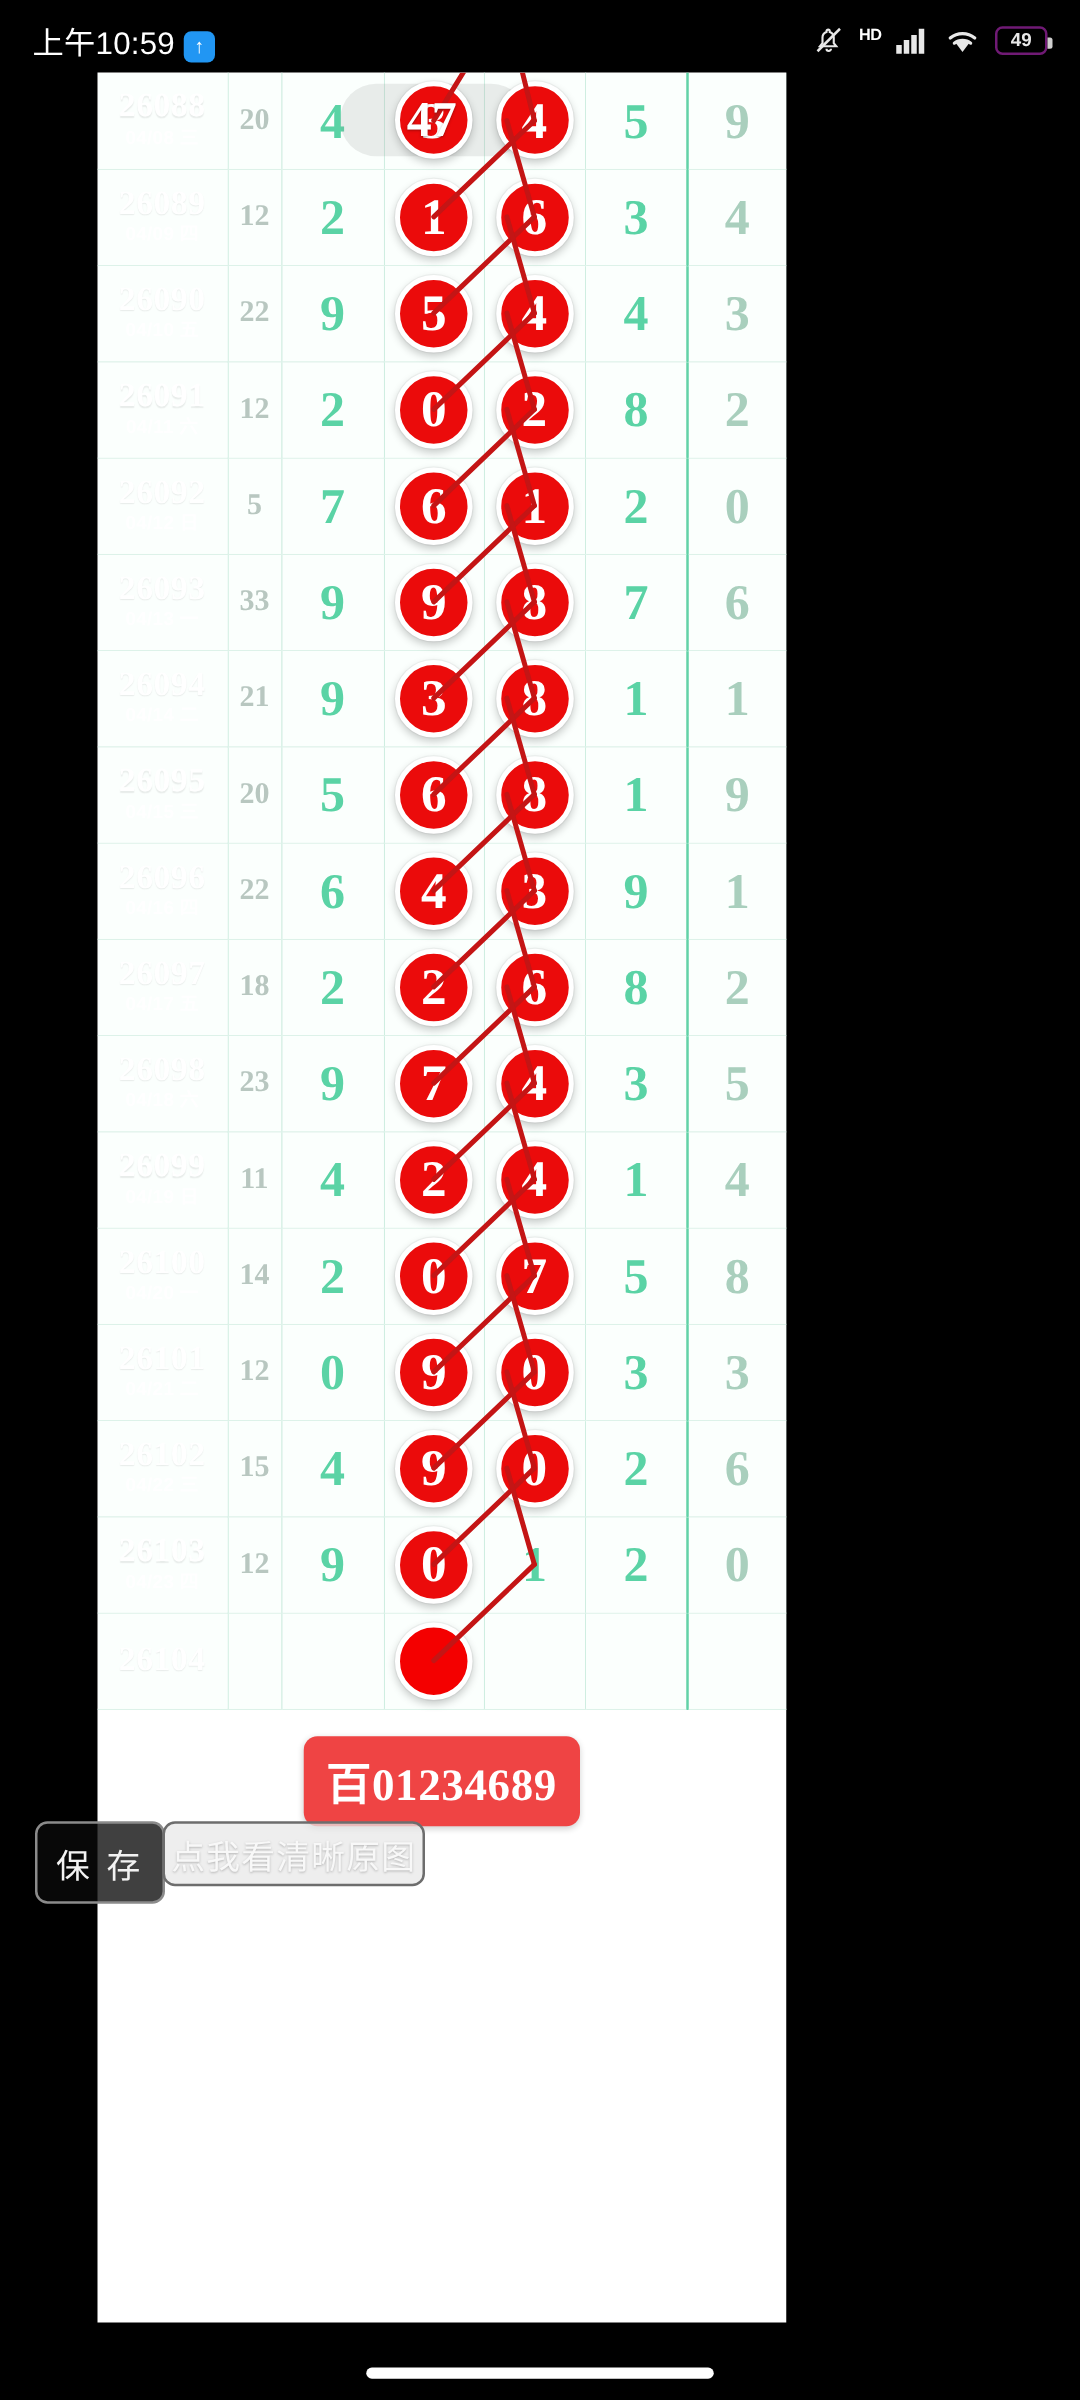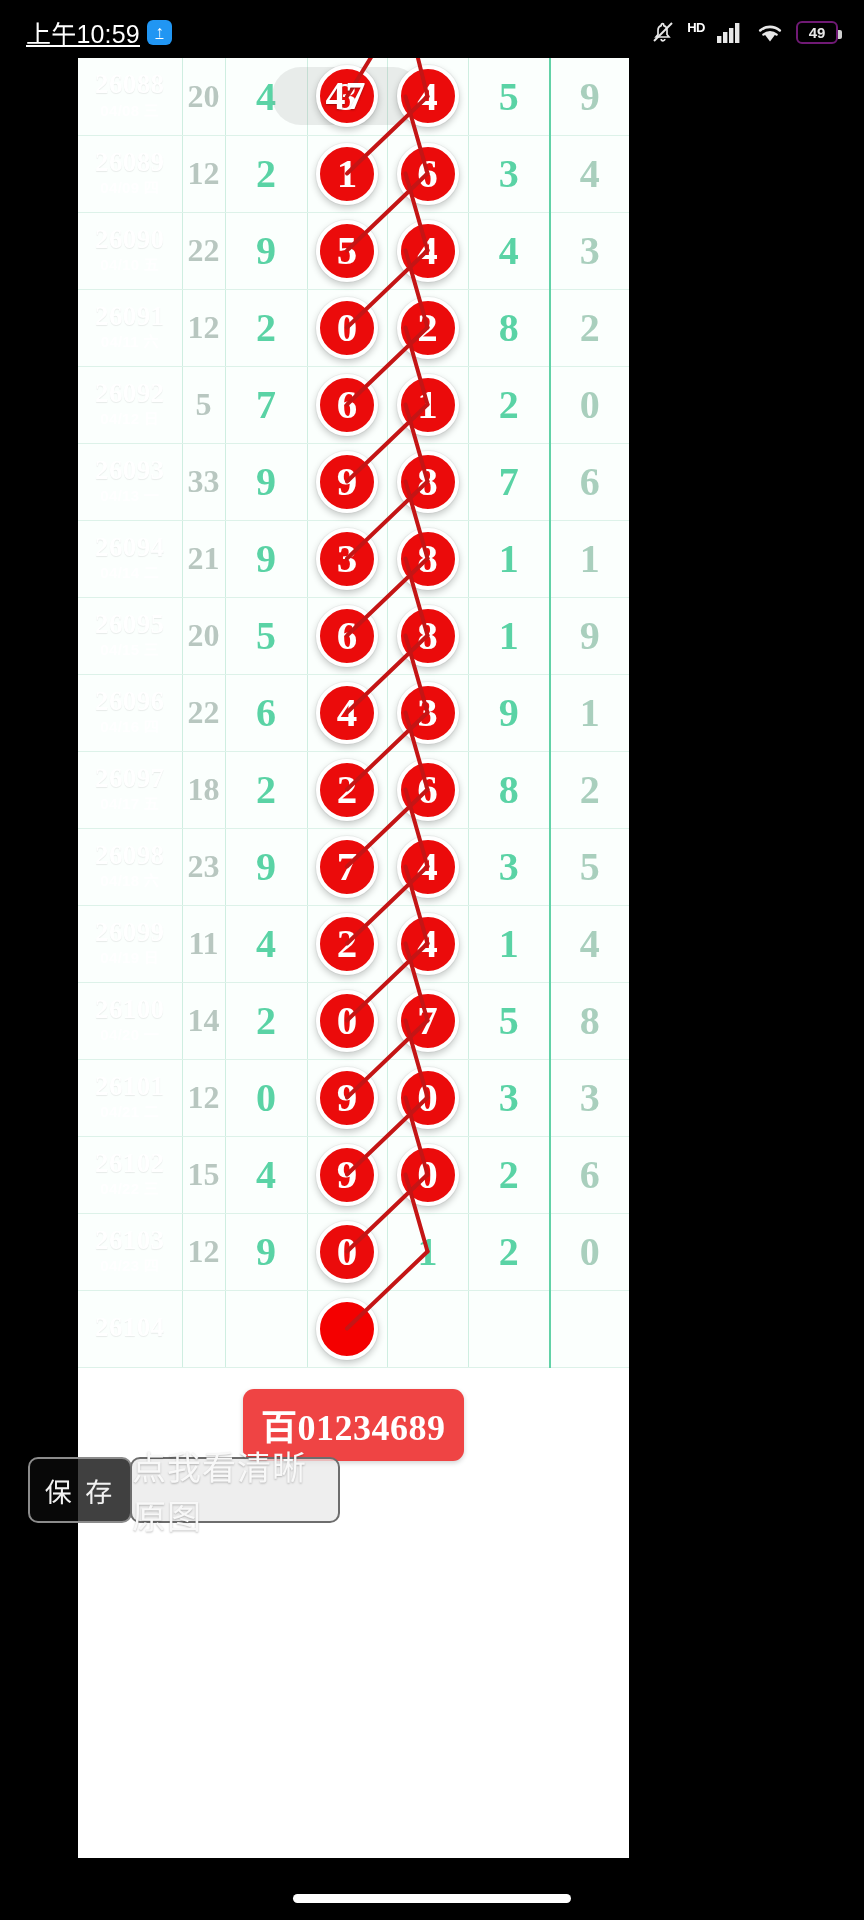--- a/index.html
+++ b/index.html
@@ -19,21 +19,21 @@
 
   
   #statusbar {
     position: absolute; top: 0; left: 0;
     width: 864px; height: 64px;
     display: flex; align-items: center;
     padding: 0 26px;
     color: #fff;
     z-index: 60;
   }
-  #sb-left { display: flex; align-items: center; gap: 7px; text-decoration: underline; }
+  #sb-left { display: flex; align-items: flex-end; gap: 7px; }
   #sb-time { font-size: 25px; letter-spacing: .2px; font-weight: 400; }
   #sb-upload {
     width: 25px; height: 25px; border-radius: 6px;
     background: #2196f3;
     display: flex; align-items: center; justify-content: center;
     font-size: 16px; line-height: 1; color: #fff;
   }
   #sb-right {
     margin-left: auto;
     display: flex; align-items: center; gap: 11px;
@@ -98,21 +98,21 @@
   }
   .issue-date {
     font-size: 15px; font-weight: 700; line-height: 1.3;
     margin-top: 2px; letter-spacing: .3px;
   }
 
   td.sum {
     background: #f1fbf6;
     color: #b8c7c0;
     font-family: "Liberation Serif", "DejaVu Serif", serif;
-    font-size: 32px; font-weight: 700;
+    font-size: 24px; font-weight: 700;
     border-right: 2px solid #64d3a8;
   }
 
   td.num {
     font-family: "Liberation Serif", "DejaVu Serif", serif;
     font-size: 40px; font-weight: 700;
     color: #5ad3a5;
     background: #fcfffe;
   }
   td.num.last {
@@ -197,26 +197,26 @@
     border: 2px solid #8b8b8b;
     border-radius: 10px;
     color: #f2f2f2;
     font-size: 27px;
     display: flex; align-items: center; justify-content: center;
     letter-spacing: 3px;
     z-index: 40;
   }
   #btn-orig {
     position: absolute; left: 130px; top: 1457px;
-    width: 210px; height: 66px;
+    width: 210px; height: 52px;
     background: rgba(232,232,232,.72);
     border: 2px solid #6d6d6d;
     border-radius: 10px;
     color: #f8f8f8;
-    font-size: 34px;
+    font-size: 27px;
     display: flex; align-items: center; justify-content: center;
     letter-spacing: 1px;
     z-index: 40;
     text-shadow: 0 1px 2px rgba(0,0,0,.25);
   }
 
   
   #home-ind {
     position: absolute; left: 50%; bottom: 17px;
     transform: translateX(-50%);

